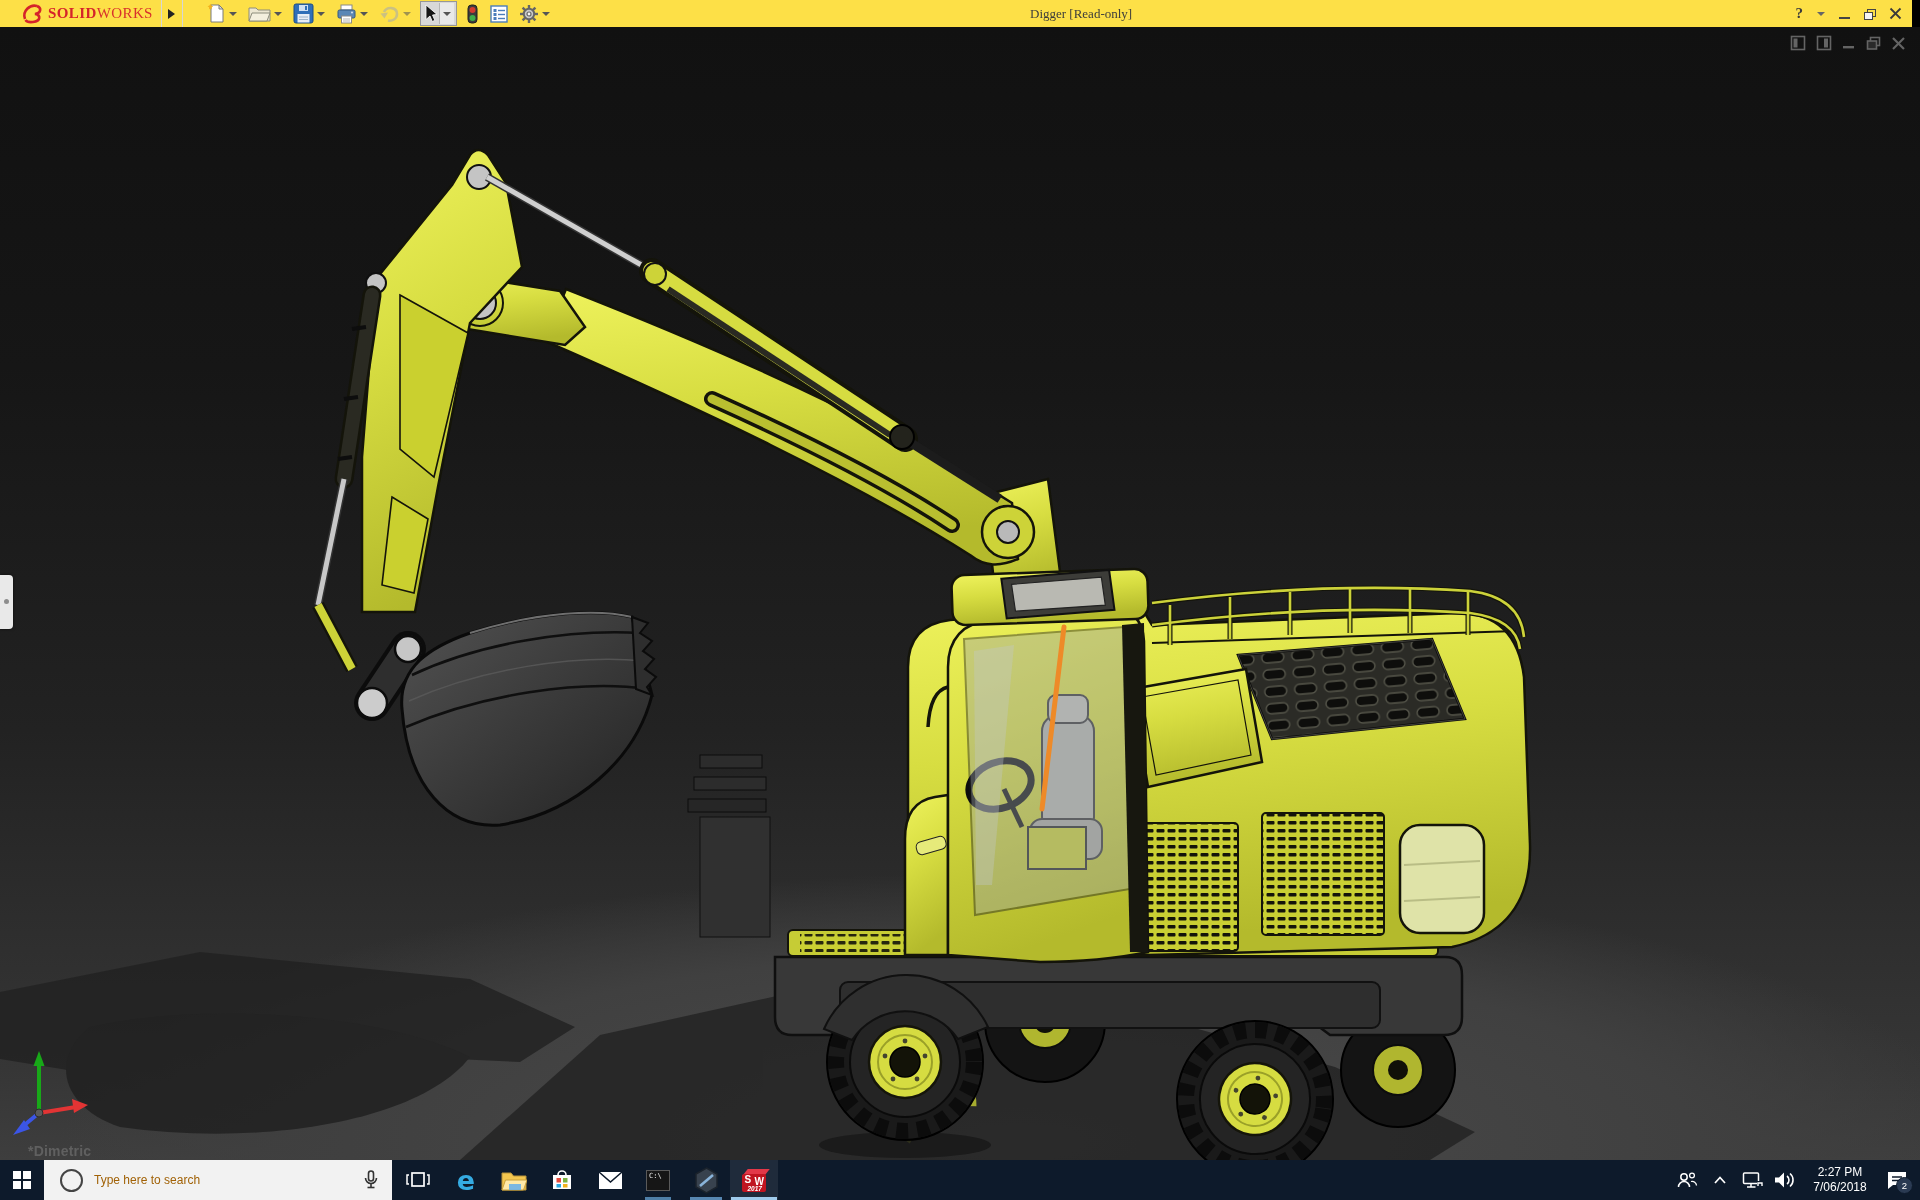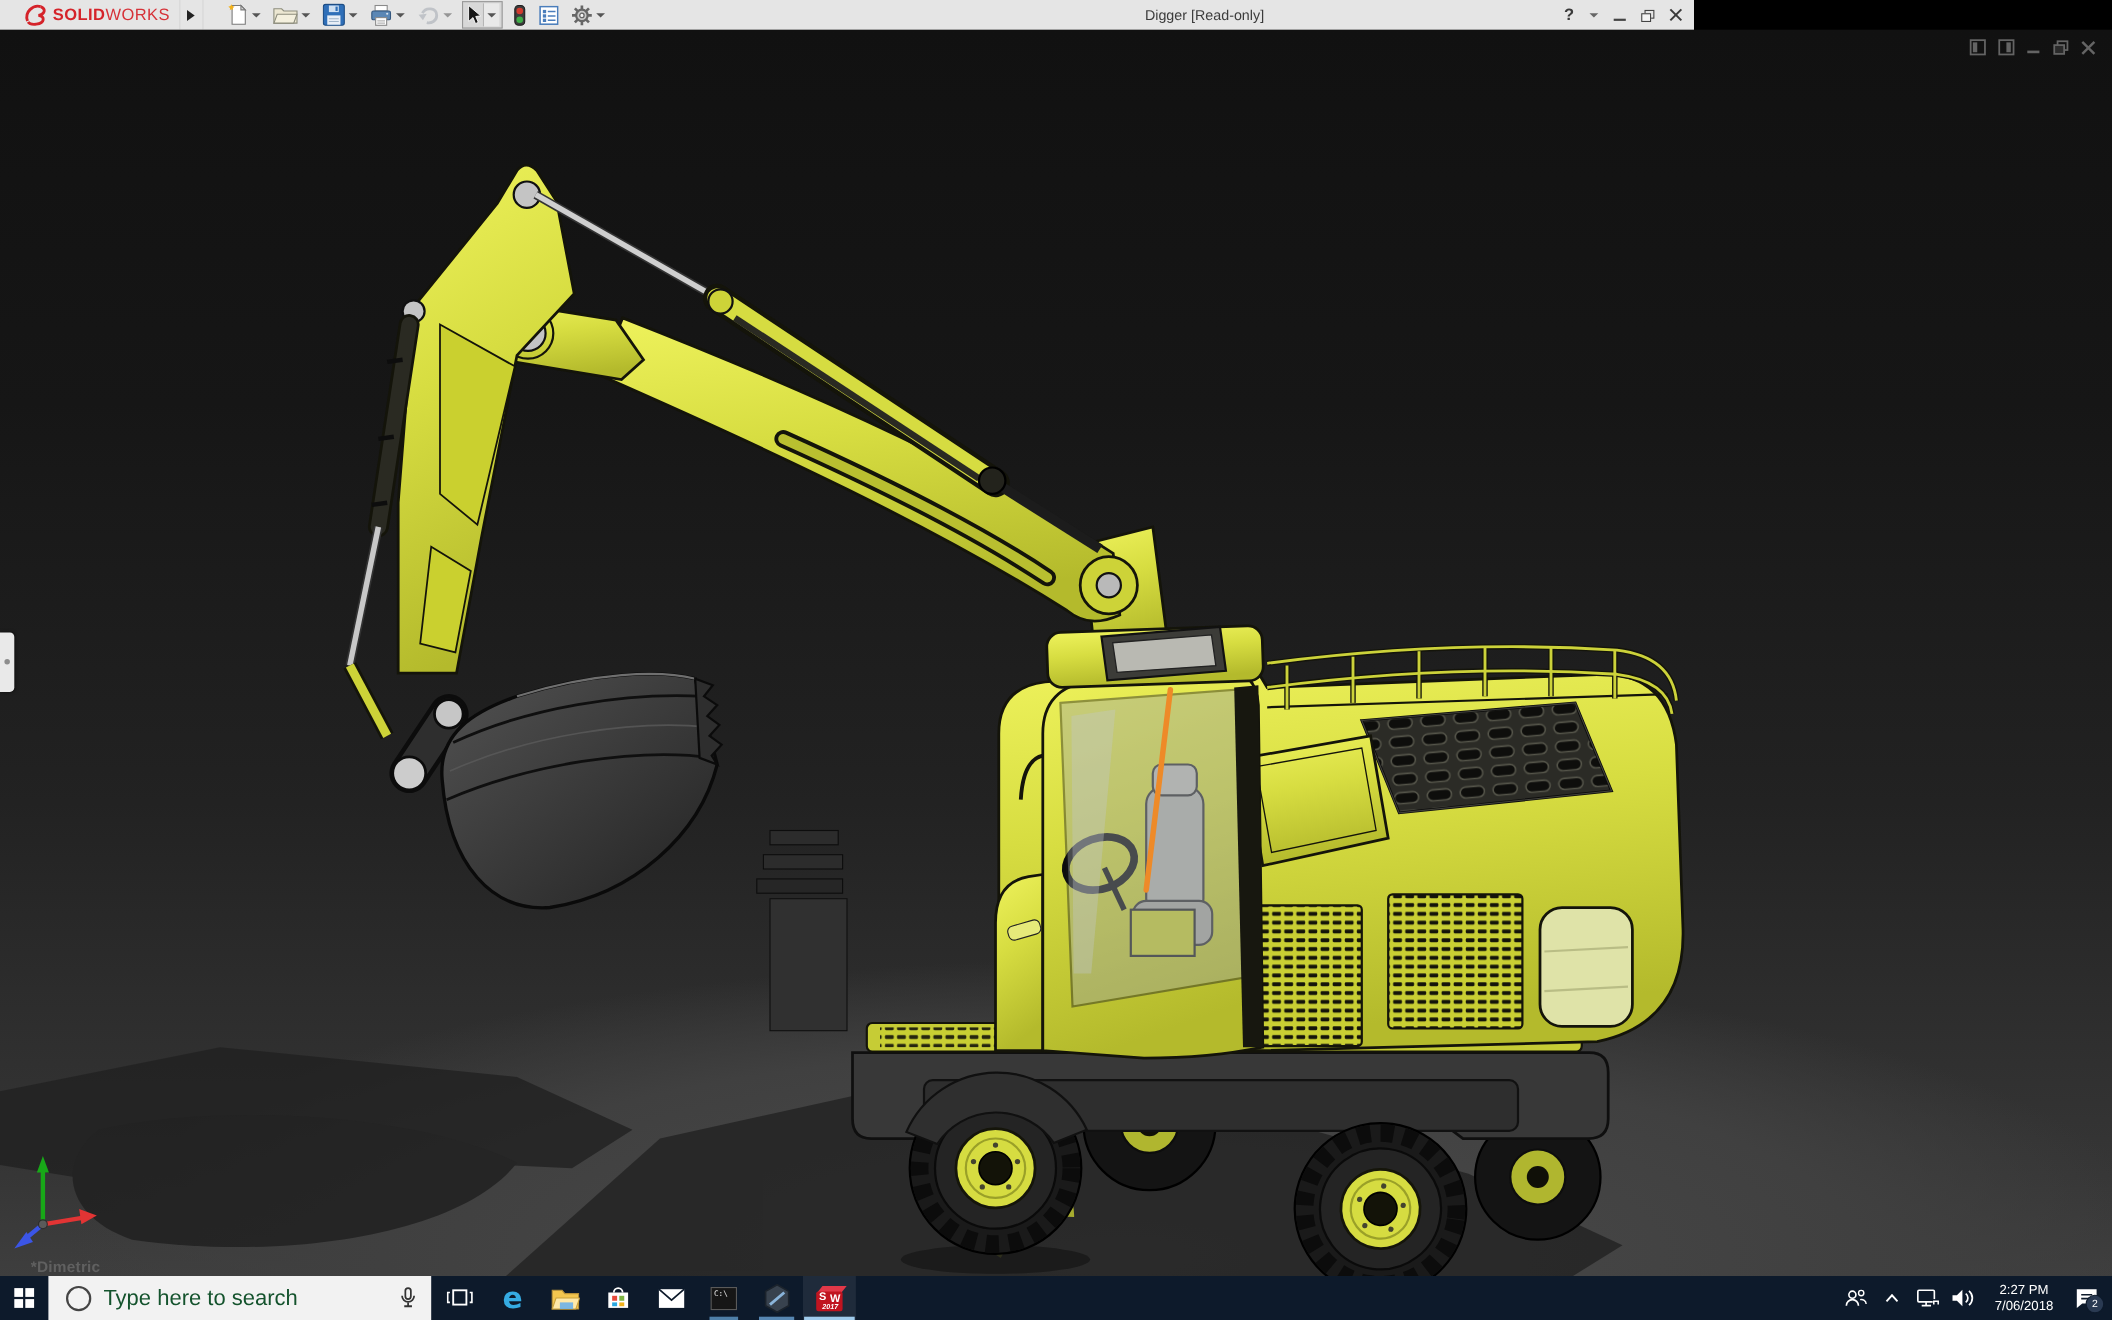--- a/index.html
+++ b/index.html
@@ -1,36 +1,36 @@
 <!DOCTYPE html>
 <html><head>
 <meta charset="utf-8">
 <style>
   html,body{margin:0;padding:0;background:#000;}
   body{width:1920px;height:1200px;overflow:hidden;position:relative;
        font-family:"Liberation Sans",sans-serif;-webkit-font-smoothing:antialiased;}
 
   
-  .titlebar{position:absolute;left:0;top:0;width:1540px;height:27px;background:#e5e5e5;
-            border-bottom:1px solid #cfcfcf;display:flex;align-items:center;}
+  .titlebar{position:absolute;left:0;top:0;width:1912px;height:27px;background:#fde047;
+            border-bottom:1px solid #cfcfcf;display:flex;align-items:center;font-family:Liberation Serif, serif;}
   .brand{display:flex;align-items:center;gap:4px;padding-left:20px;height:100%;}
   .brand-text{font-size:15px;letter-spacing:.4px;color:#d5232a;white-space:nowrap;}
   .brand-text .b{font-weight:bold;}
   .brand-text .l{font-weight:normal;opacity:.92;}
   .flyout{width:20px;height:27px;margin-left:8px;border-left:1px solid #d6d6d6;border-right:1px solid #d6d6d6;
           display:flex;align-items:center;justify-content:center;cursor:default;}
   .flyout .tri{width:0;height:0;border-left:7px solid #222;border-top:5px solid transparent;border-bottom:5px solid transparent;}
   .toolbar{position:absolute;left:205px;top:0;height:27px;display:flex;align-items:center;gap:7px;}
   .tbtn{display:flex;align-items:center;gap:3px;padding:1px 2px;}
   .caret{width:0;height:0;border-left:4px solid transparent;border-right:4px solid transparent;border-top:4px solid #555;}
   .tbtn.disabled{opacity:.55;}
   .selwrap{display:flex;align-items:center;border:1px solid #979797;background:#d8d8d8;height:23px;padding:0 2px;}
   .selwrap .caretbox{border-left:1px solid #b5b5b5;height:21px;display:flex;align-items:center;padding:0 3px;background:#e9e9e9;}
-  .doc-title{position:absolute;left:980px;top:0;width:230px;height:27px;line-height:27px;
-             text-align:center;font-size:13px;color:#3c3c3c;}
+  .doc-title{position:absolute;left:1030px;top:0;width:230px;height:27px;line-height:27px;
+             font-size:13px;color:#3c3c3c;}
   .tb-controls{position:absolute;right:10px;top:0;height:27px;display:flex;align-items:center;gap:14px;}
   .tb-controls .help{font-size:15px;font-weight:bold;color:#3a3a3a;}
   .minbar{width:11px;height:2px;background:#444;margin-top:8px;}
   .restore{position:relative;width:11px;height:10px;}
   .restore .r1{position:absolute;left:3px;top:0;width:7px;height:6px;border:1px solid #444;}
   .restore .r2{position:absolute;left:0;top:3px;width:7px;height:6px;border:1px solid #444;background:#f5f5f5;}
 
   
   .viewport{position:absolute;left:0;top:27px;width:1920px;height:1133px;
             background:linear-gradient(180deg,#111 0%,#161616 30%,#222 62%,#363636 92%,#3e3e3e 100%);}
@@ -43,21 +43,21 @@
   .triad{position:absolute;left:8px;top:1012px;}
   .view-label{position:absolute;left:28px;top:1116px;font-size:14px;color:#606060;font-weight:bold;letter-spacing:.2px;}
 
   
   .taskbar{position:absolute;left:0;top:1160px;width:1920px;height:40px;background:#0d1a2b;display:flex;align-items:stretch;}
   .start{width:44px;display:flex;align-items:center;justify-content:center;}
   .winlogo{display:grid;grid-template-columns:8px 8px;grid-template-rows:8px 8px;gap:2px;}
   .winlogo span{background:#fff;}
   .searchbox{width:348px;background:#f2f2f2;display:flex;align-items:center;position:relative;}
   .cortana-ring{width:19px;height:19px;border:2.5px solid #444;border-radius:50%;margin-left:16px;}
-  .search-text{margin-left:11px;font-size:20px;color:#14532d;}
+  .search-text{margin-left:11px;font-size:12px;color:#a16207;}
   .mic{position:absolute;right:13px;top:10px;}
   .task-icons{display:flex;align-items:stretch;margin-left:2px;}
   .appbtn{width:48px;display:flex;align-items:center;justify-content:center;position:relative;}
   .appbtn .underline{position:absolute;bottom:0;left:50%;transform:translateX(-50%);height:3px;}
   .u-dim{width:26px;background:#4e7fa8;}
   .u-dim2{width:32px;background:#5787b2;}
   .u-active{width:46px;background:#9fcbec;}
   .appbtn.active{background:rgba(255,255,255,.08);}
   .edge-e{font-size:27px;font-weight:bold;color:#35abe2;line-height:1;font-family:"DejaVu Sans",sans-serif;}
   .cmdicon{width:24px;height:21px;background:#161616;border:1px solid #5a5a5a;color:#e8e8e8;

